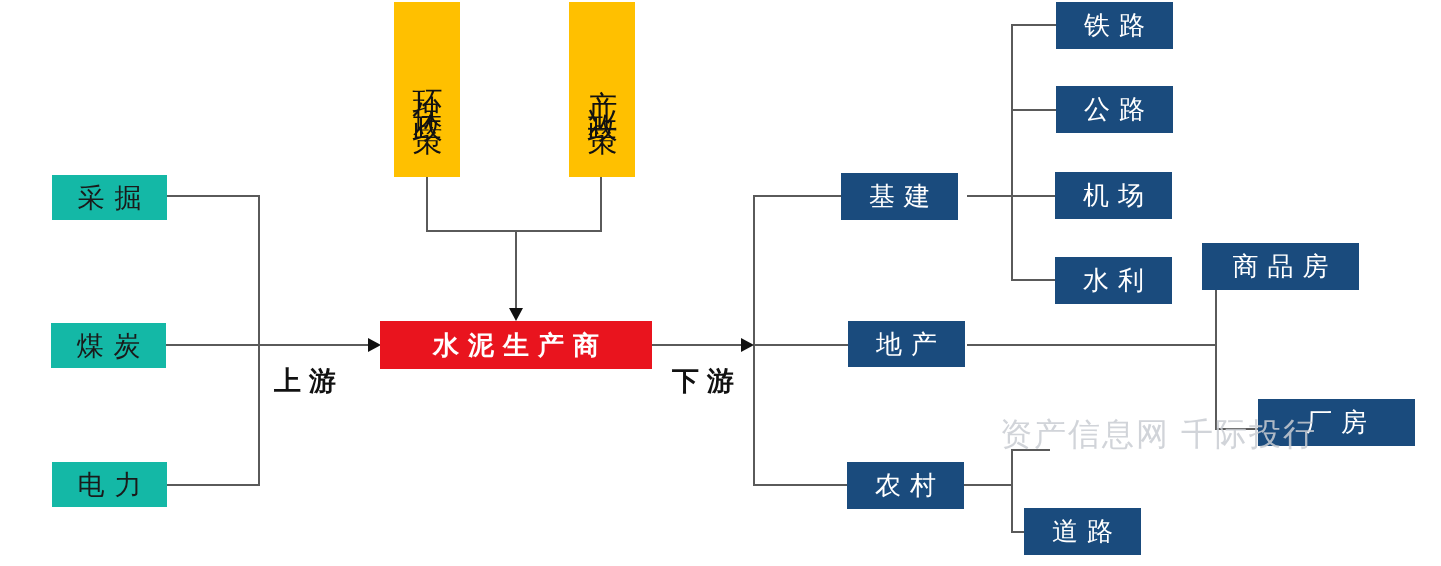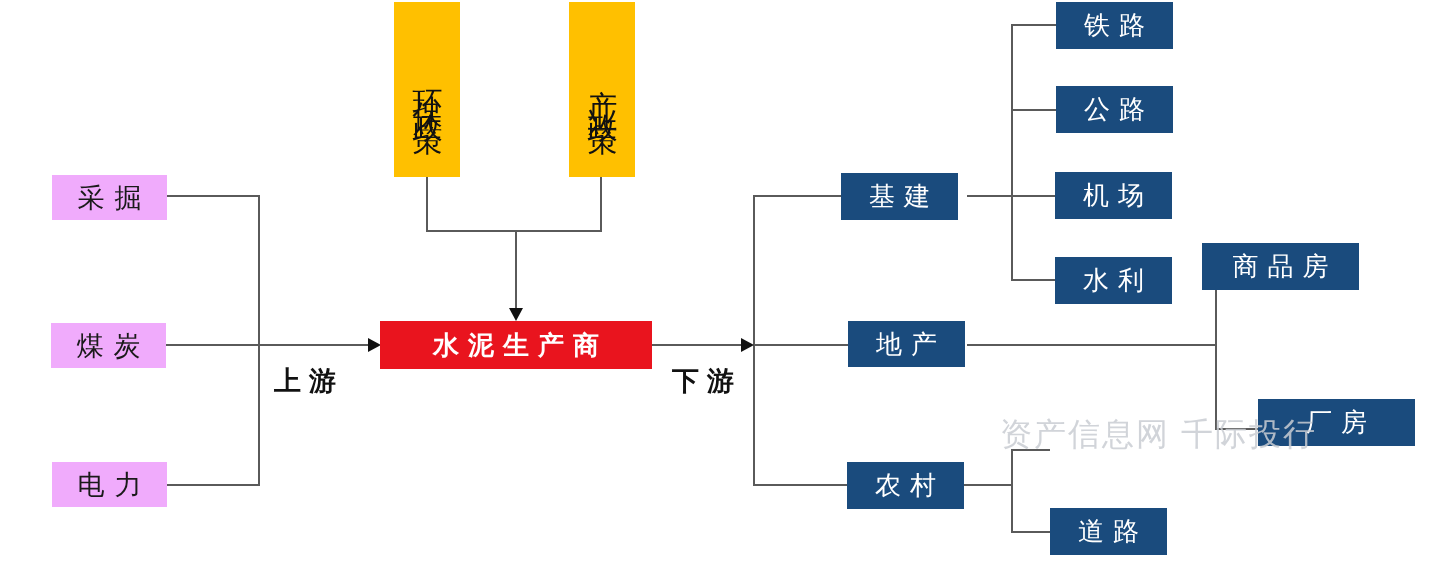--- a/index.html
+++ b/index.html
@@ -12,21 +12,21 @@
   .hl{height:2px;}
   .vl{width:2px;}
   
   .arrow-right{position:absolute;width:0;height:0;z-index:2;
     border-left:13px solid #111;border-top:7px solid transparent;border-bottom:7px solid transparent;}
   .arrow-down{position:absolute;width:0;height:0;z-index:2;
     border-top:13px solid #111;border-left:7px solid transparent;border-right:7px solid transparent;}
   
   .box{position:absolute;display:flex;align-items:center;justify-content:center;
     box-sizing:border-box;z-index:3;white-space:nowrap;}
-  .gray{width:115px;height:45px;background:#f0abfc;color:#1a1a1a;
+  .gray{width:115px;height:45px;background:#14b8a6;color:#1a1a1a;
     font-size:27px;letter-spacing:10px;text-indent:10px;}
   .yellow{width:66px;height:175px;background:#FFC000;color:#111;
     font-size:30px;writing-mode:vertical-rl;text-orientation:upright;letter-spacing:12px;}
   .red{width:272px;height:48px;background:#E9141E;color:#ffffff;
     font-size:26px;font-weight:bold;letter-spacing:9px;text-indent:9px;}
   .blue{width:117px;height:47px;background:#1A4B7D;color:#ffffff;
     font-size:26px;letter-spacing:9px;text-indent:9px;}
   .blue.wide{width:157px;}
   
   .lbl{position:absolute;color:#111;font-size:27px;font-weight:bold;
@@ -95,17 +95,17 @@
   <div class="box blue" style="left:847px;top:462px">农村</div>
 
   <div class="box blue" style="left:1056px;top:2px">铁路</div>
   <div class="box blue" style="left:1056px;top:86px">公路</div>
   <div class="box blue" style="left:1055px;top:172px">机场</div>
   <div class="box blue" style="left:1055px;top:257px">水利</div>
 
   <div class="box blue wide" style="left:1202px;top:243px">商品房</div>
   <div class="box blue wide" style="left:1258px;top:399px">厂房</div>
 
-  <div class="box blue" style="left:1050px;top:508px">道路</div>
+  <div class="box blue" style="left:1024px;top:508px">道路</div>
 
   <div class="watermark">资产信息网 千际投行</div>
 
 </div>
 
 </body></html>

